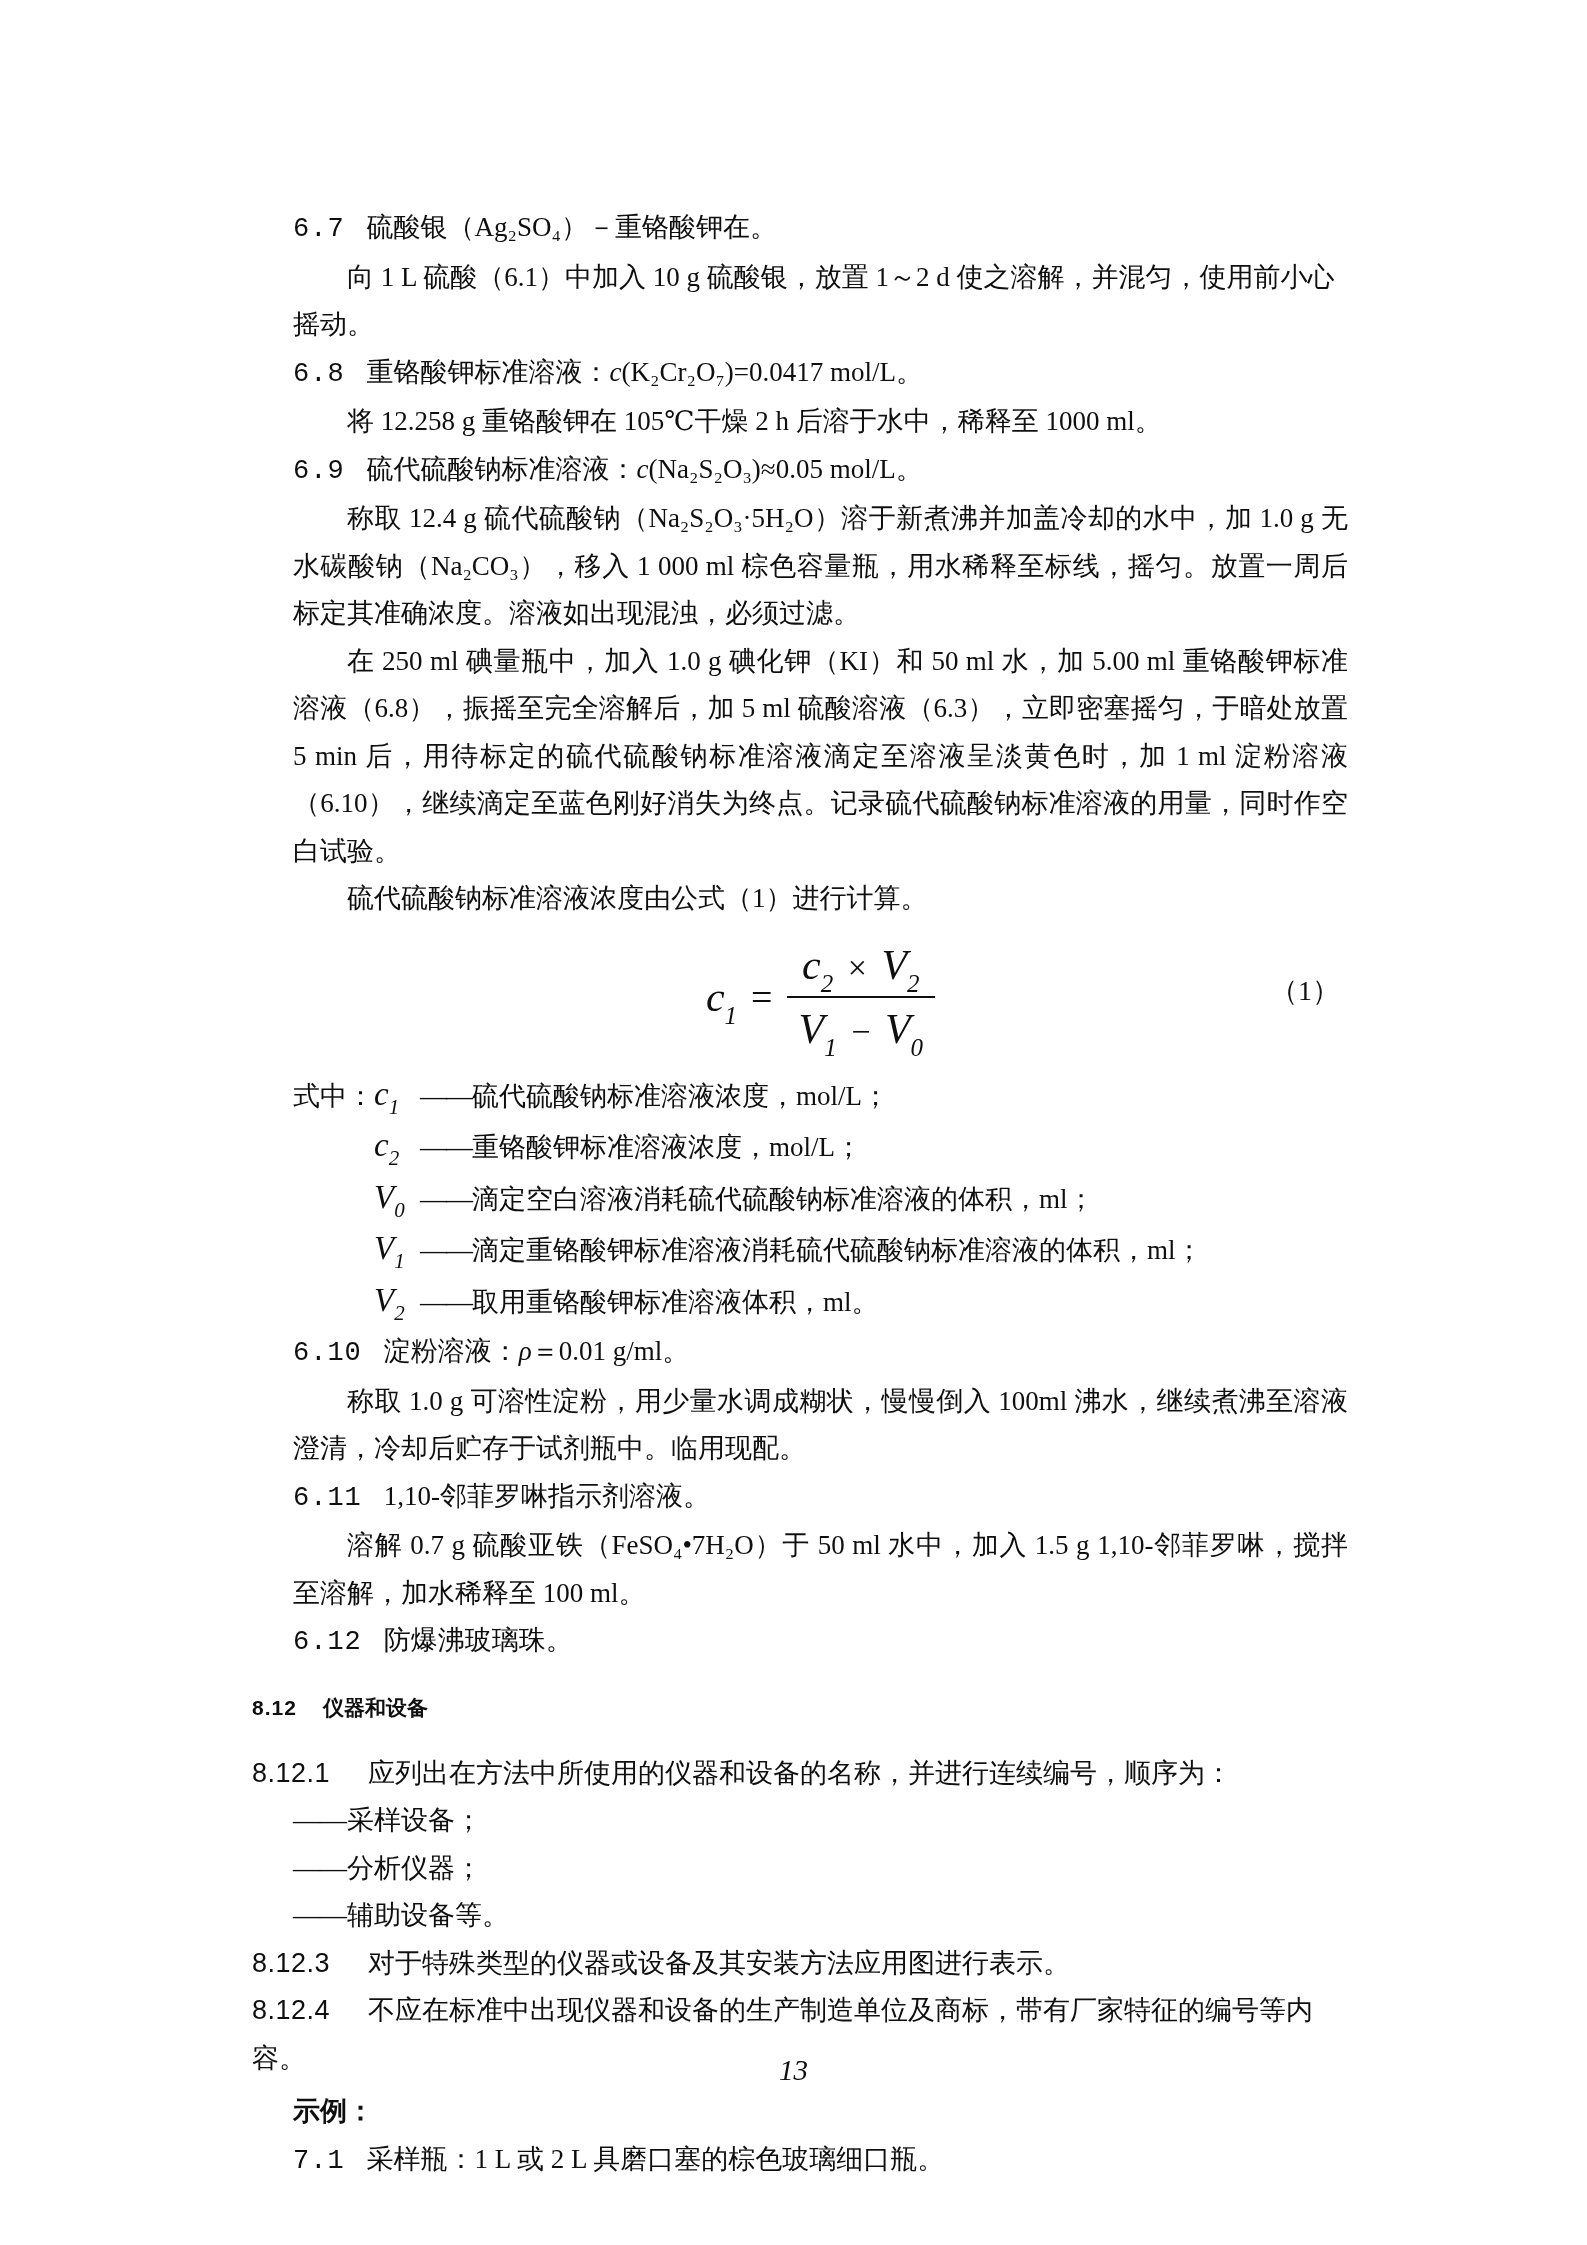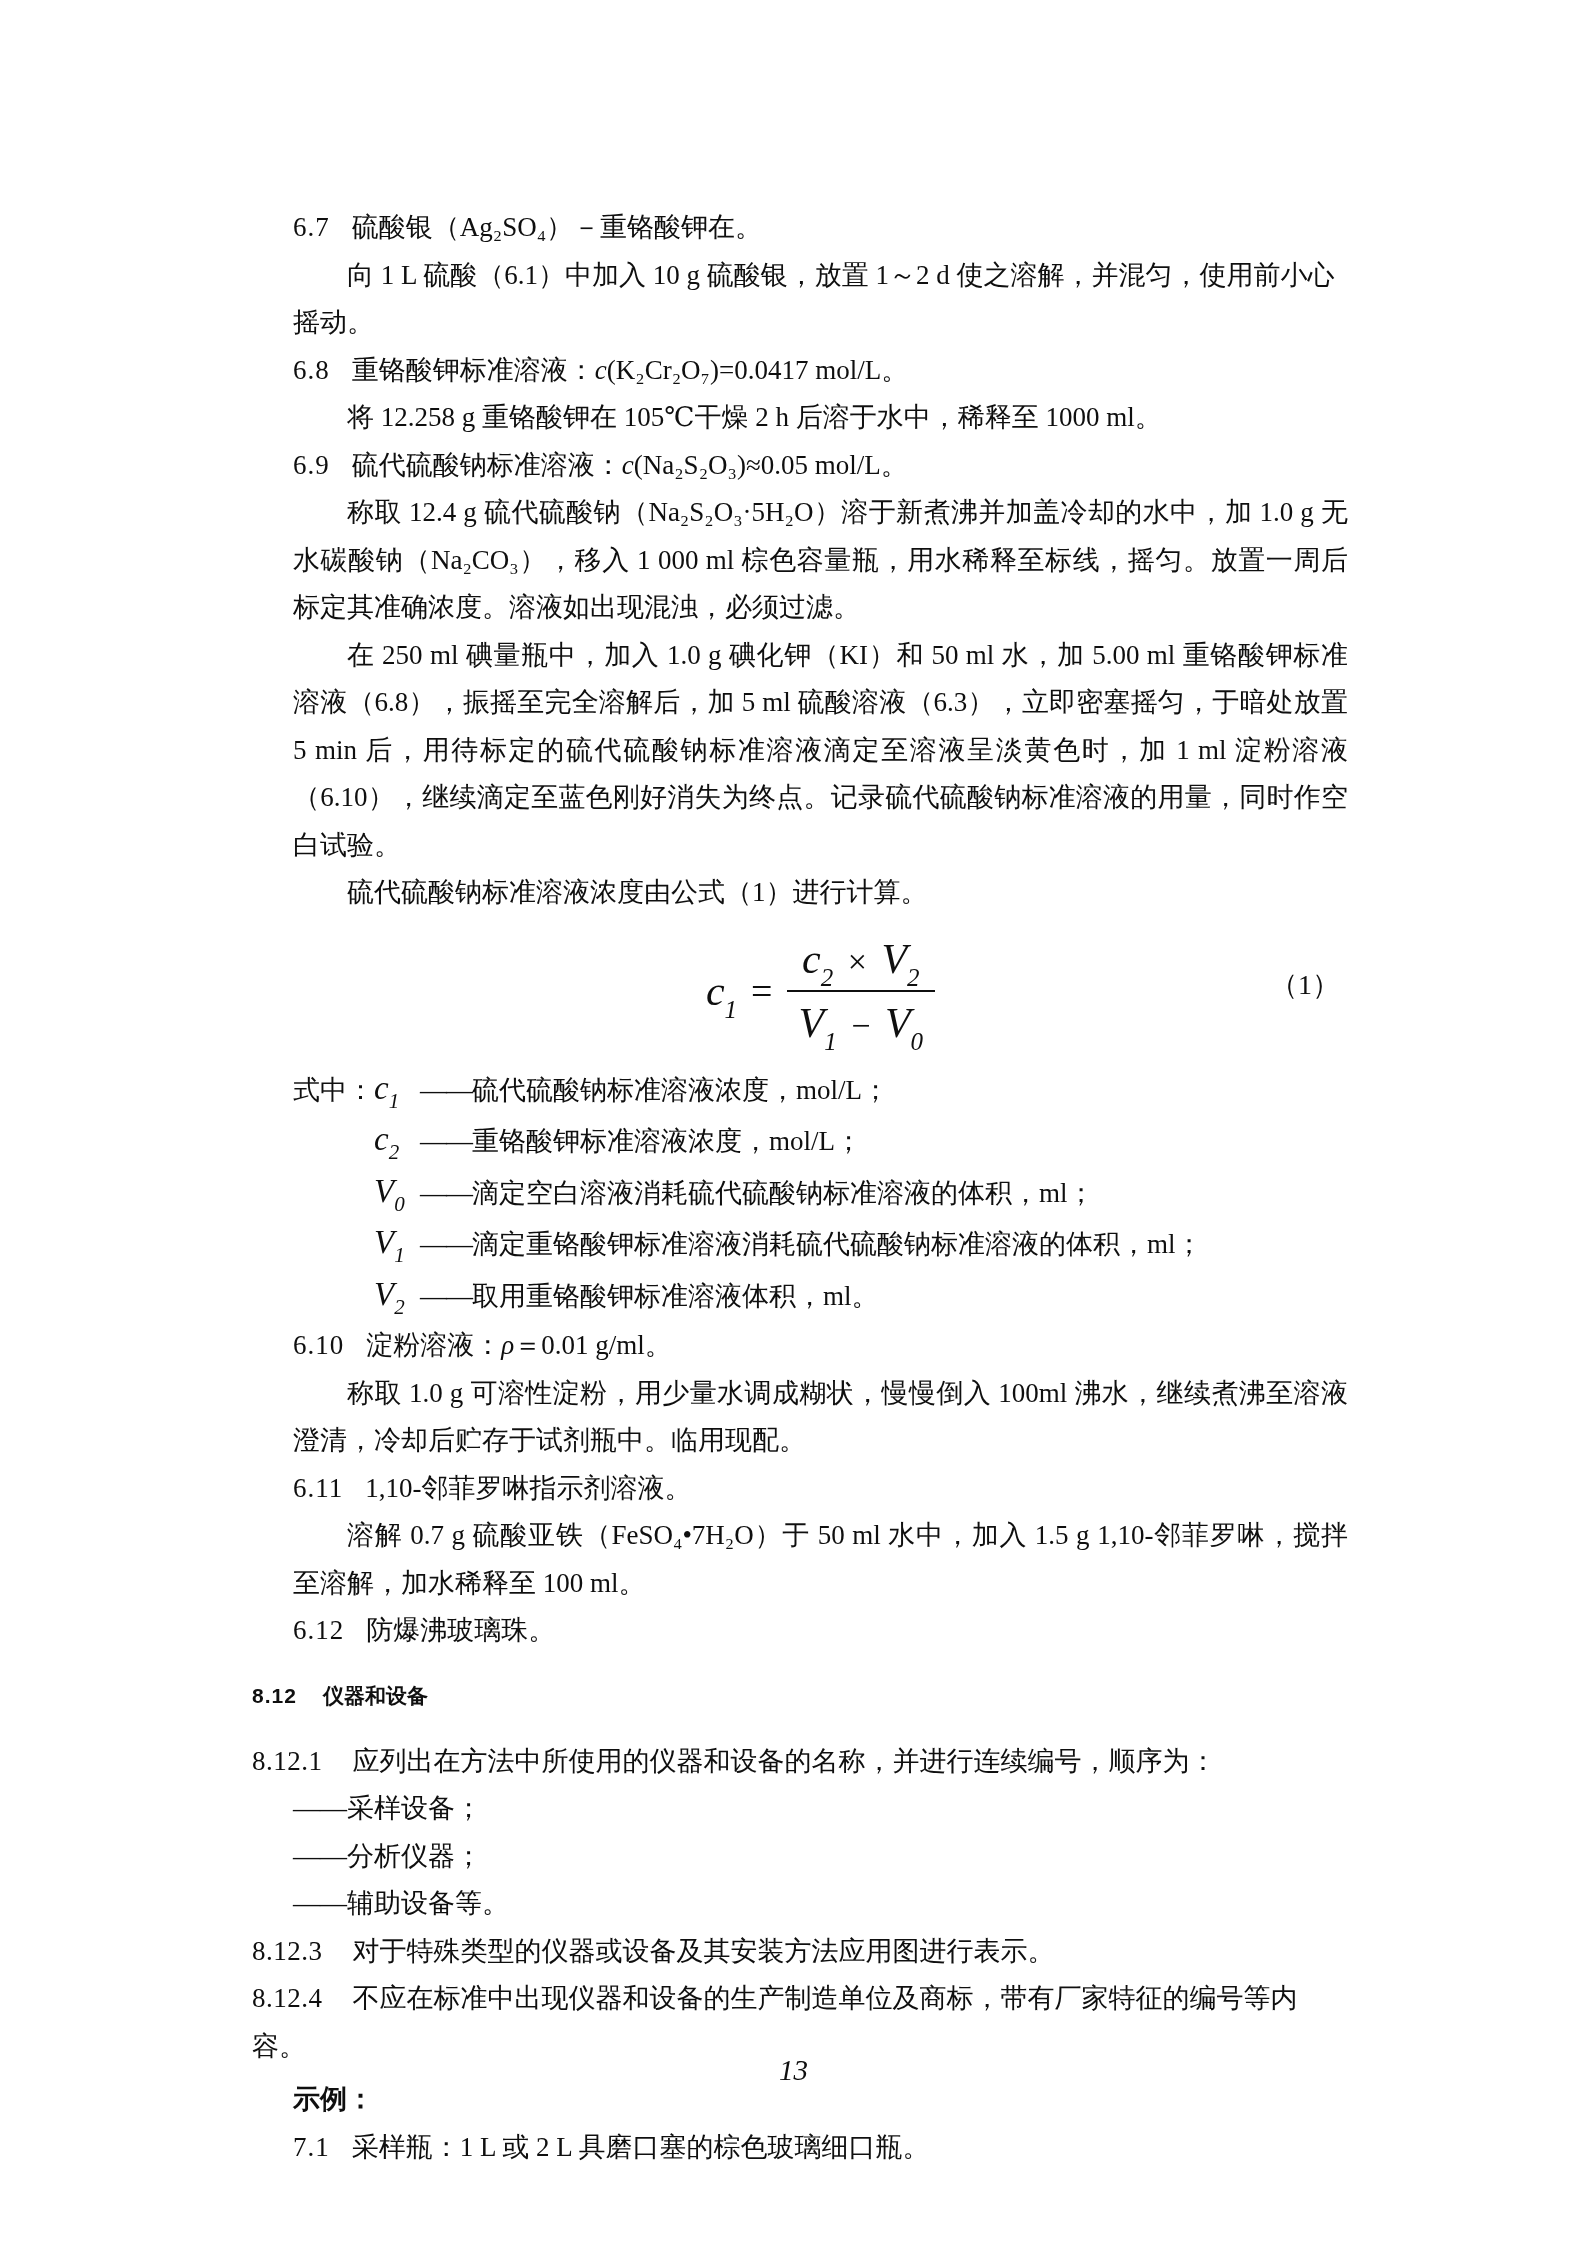--- a/index.html
+++ b/index.html
@@ -23,28 +23,28 @@
   }
   
   .ind { margin-left: 41px; }
   .para {
     text-indent: 54px;
     text-align: justify;
     text-justify: inter-ideograph;
   }
   .para-single { text-indent: 54px; }
   .clause-num {
-    font-family: Liberation Serif, serif;
+    font-family: Liberation Mono, monospace;
     letter-spacing: 1px;
     margin-right: 22px;
   }
   .num-serif {
-    font-family: Liberation Serif, serif;
+    font-family: Liberation Sans, sans-serif;
     letter-spacing: 0.5px;
-    margin-right: 30px;
+    margin-right: 38px;
   }
   .sym { font-style: italic; }
   .heading-812 {
     font-family: "Liberation Sans", "DejaVu Sans", sans-serif;
     font-weight: bold;
     font-size: 21px;
     line-height: 56px;
     margin-top: 13px;
     margin-bottom: 14px;
   }

